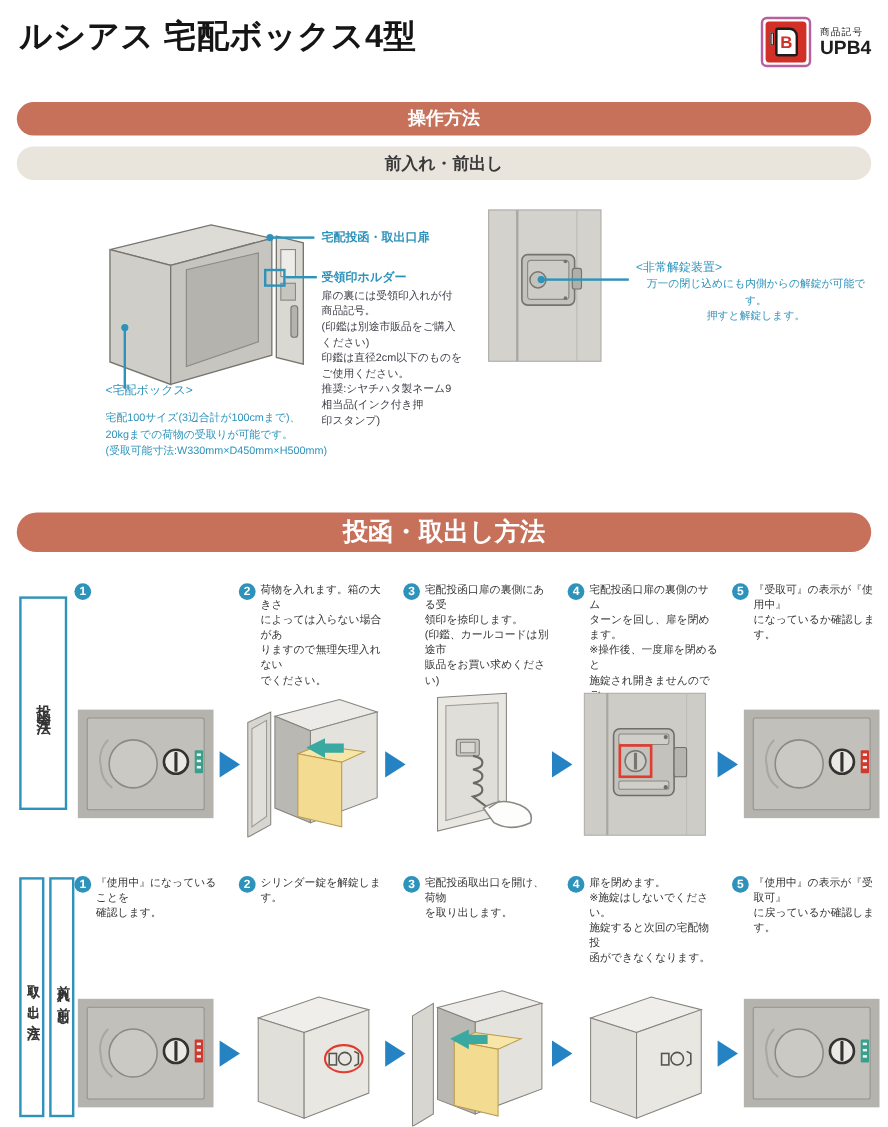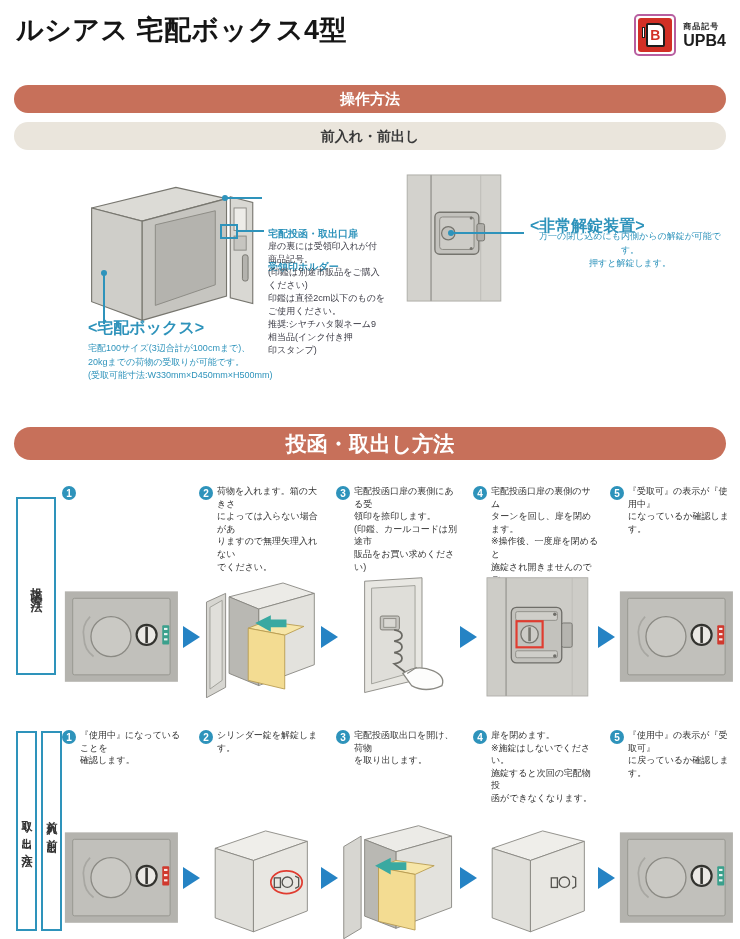--- a/index.html
+++ b/index.html
@@ -12,34 +12,34 @@
   .hdr { position:absolute; top:12px; left:16px; right:14px; height:58px; }
   .title { font-size:27px; font-weight:bold; color:#151515; letter-spacing:.5px; }
   .logo-wrap { position:absolute; right:0; top:2px; display:flex; align-items:center; gap:7px; }
   .logo-frame { border:2px solid #b85fa0; border-radius:5px; background:#fff; padding:2px; }
   .logo-red { width:34px; height:34px; background:#d22f26; border-radius:3px;
     display:flex; align-items:center; justify-content:center; position:relative; }
   .logo-page { width:19px; height:24px; background:#fff; border:2px solid #1d1d1d;
     border-radius:2px 7px 2px 2px; display:flex; align-items:center; justify-content:center;
     font-weight:bold; color:#d22f26; font-size:14px; line-height:1; }
   .logo-tick { position:absolute; left:4px; top:9px; width:3px; height:11px; background:#fff; border:1px solid #1d1d1d; }
-  .code-label { font-size:8px; font-weight:bold; color:#1d1d1d; letter-spacing:1px; }
+  .code-label { font-size:8px; font-weight:normal; color:#1d1d1d; letter-spacing:1px; }
   .code-value { font-size:16px; font-weight:bold; color:#1d1d1d; line-height:1.1; }
   
   .banner { position:absolute; left:14px; right:14px; text-align:center; font-weight:bold; }
   .banner.red { background:#c7705a; color:#fff; }
   .banner.beige { background:#eae5dc; color:#3a3a3a; }
   .banner-op     { top:85px;  height:28px; line-height:28px; font-size:15px; border-radius:14px; }
   .banner-front  { top:122px; height:28px; line-height:28px; font-size:14px; border-radius:14px; }
   .banner-method { top:427px; height:33px; line-height:33px; font-size:21px; border-radius:17px; }
   
   .overview { position:absolute; top:162px; left:0; width:740px; height:285px; }
   .abs { position:absolute; }
-  .callout-label { font-size:10px; font-weight:bold; color:#2e93bb;margin-top:36px; }
-  .callout-title { font-size:16px; font-weight:bold; color:#2e93bb; }
+  .callout-label { font-size:10px; font-weight:bold; color:#2e93bb; }
+  .callout-title { font-size:10px; font-weight:normal; color:#2e93bb; }
   .note-dark { font-size:9px; line-height:1.45; color:#3c3c46; white-space:pre-line; }
   .note-blue { font-size:9px; line-height:1.5; color:#2e93bb; white-space:pre-line; }
   .cline-h { height:2px; background:#2e93bb; }
   .cline-v { width:2px; background:#2e93bb; }
   .cdot { width:6px; height:6px; border-radius:50%; background:#2e93bb; }
   .csquare { border:2px solid #2e93bb; background:transparent; }
   
   .mrow { position:absolute; left:0; width:740px; }
   .mrow1 { top:483px; height:244px; }
   .mrow2 { top:727px; height:212px; }

